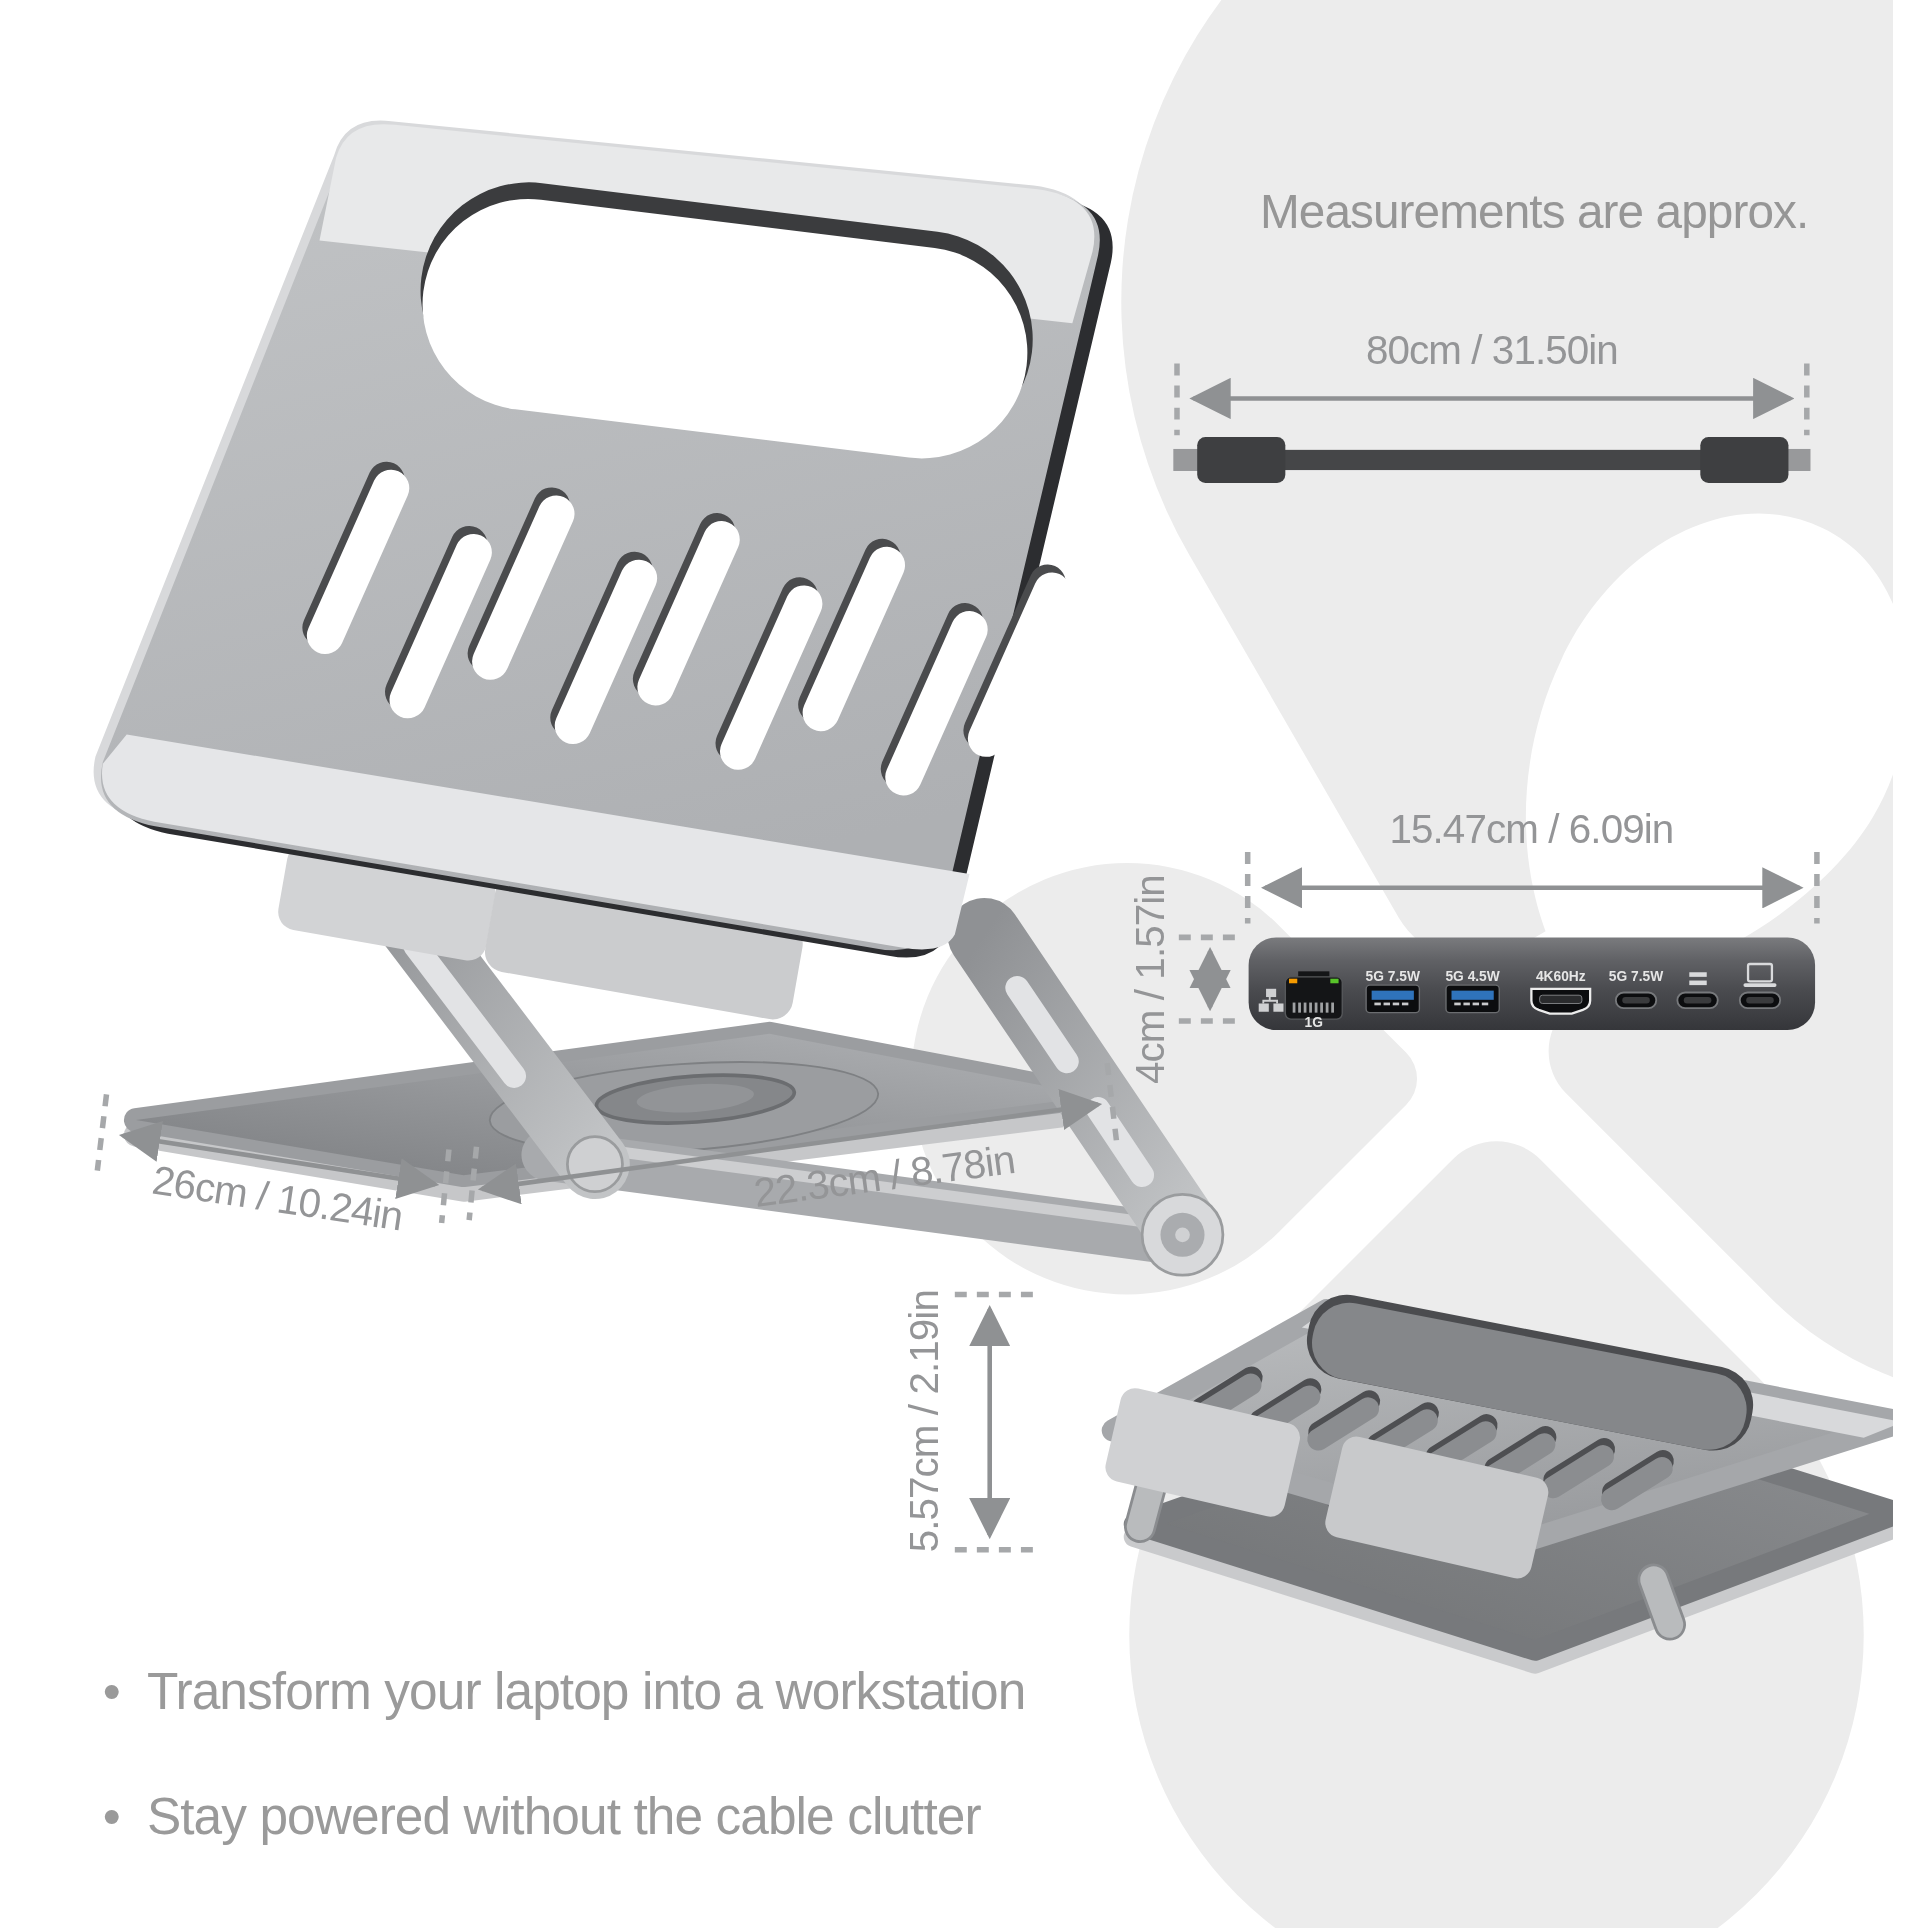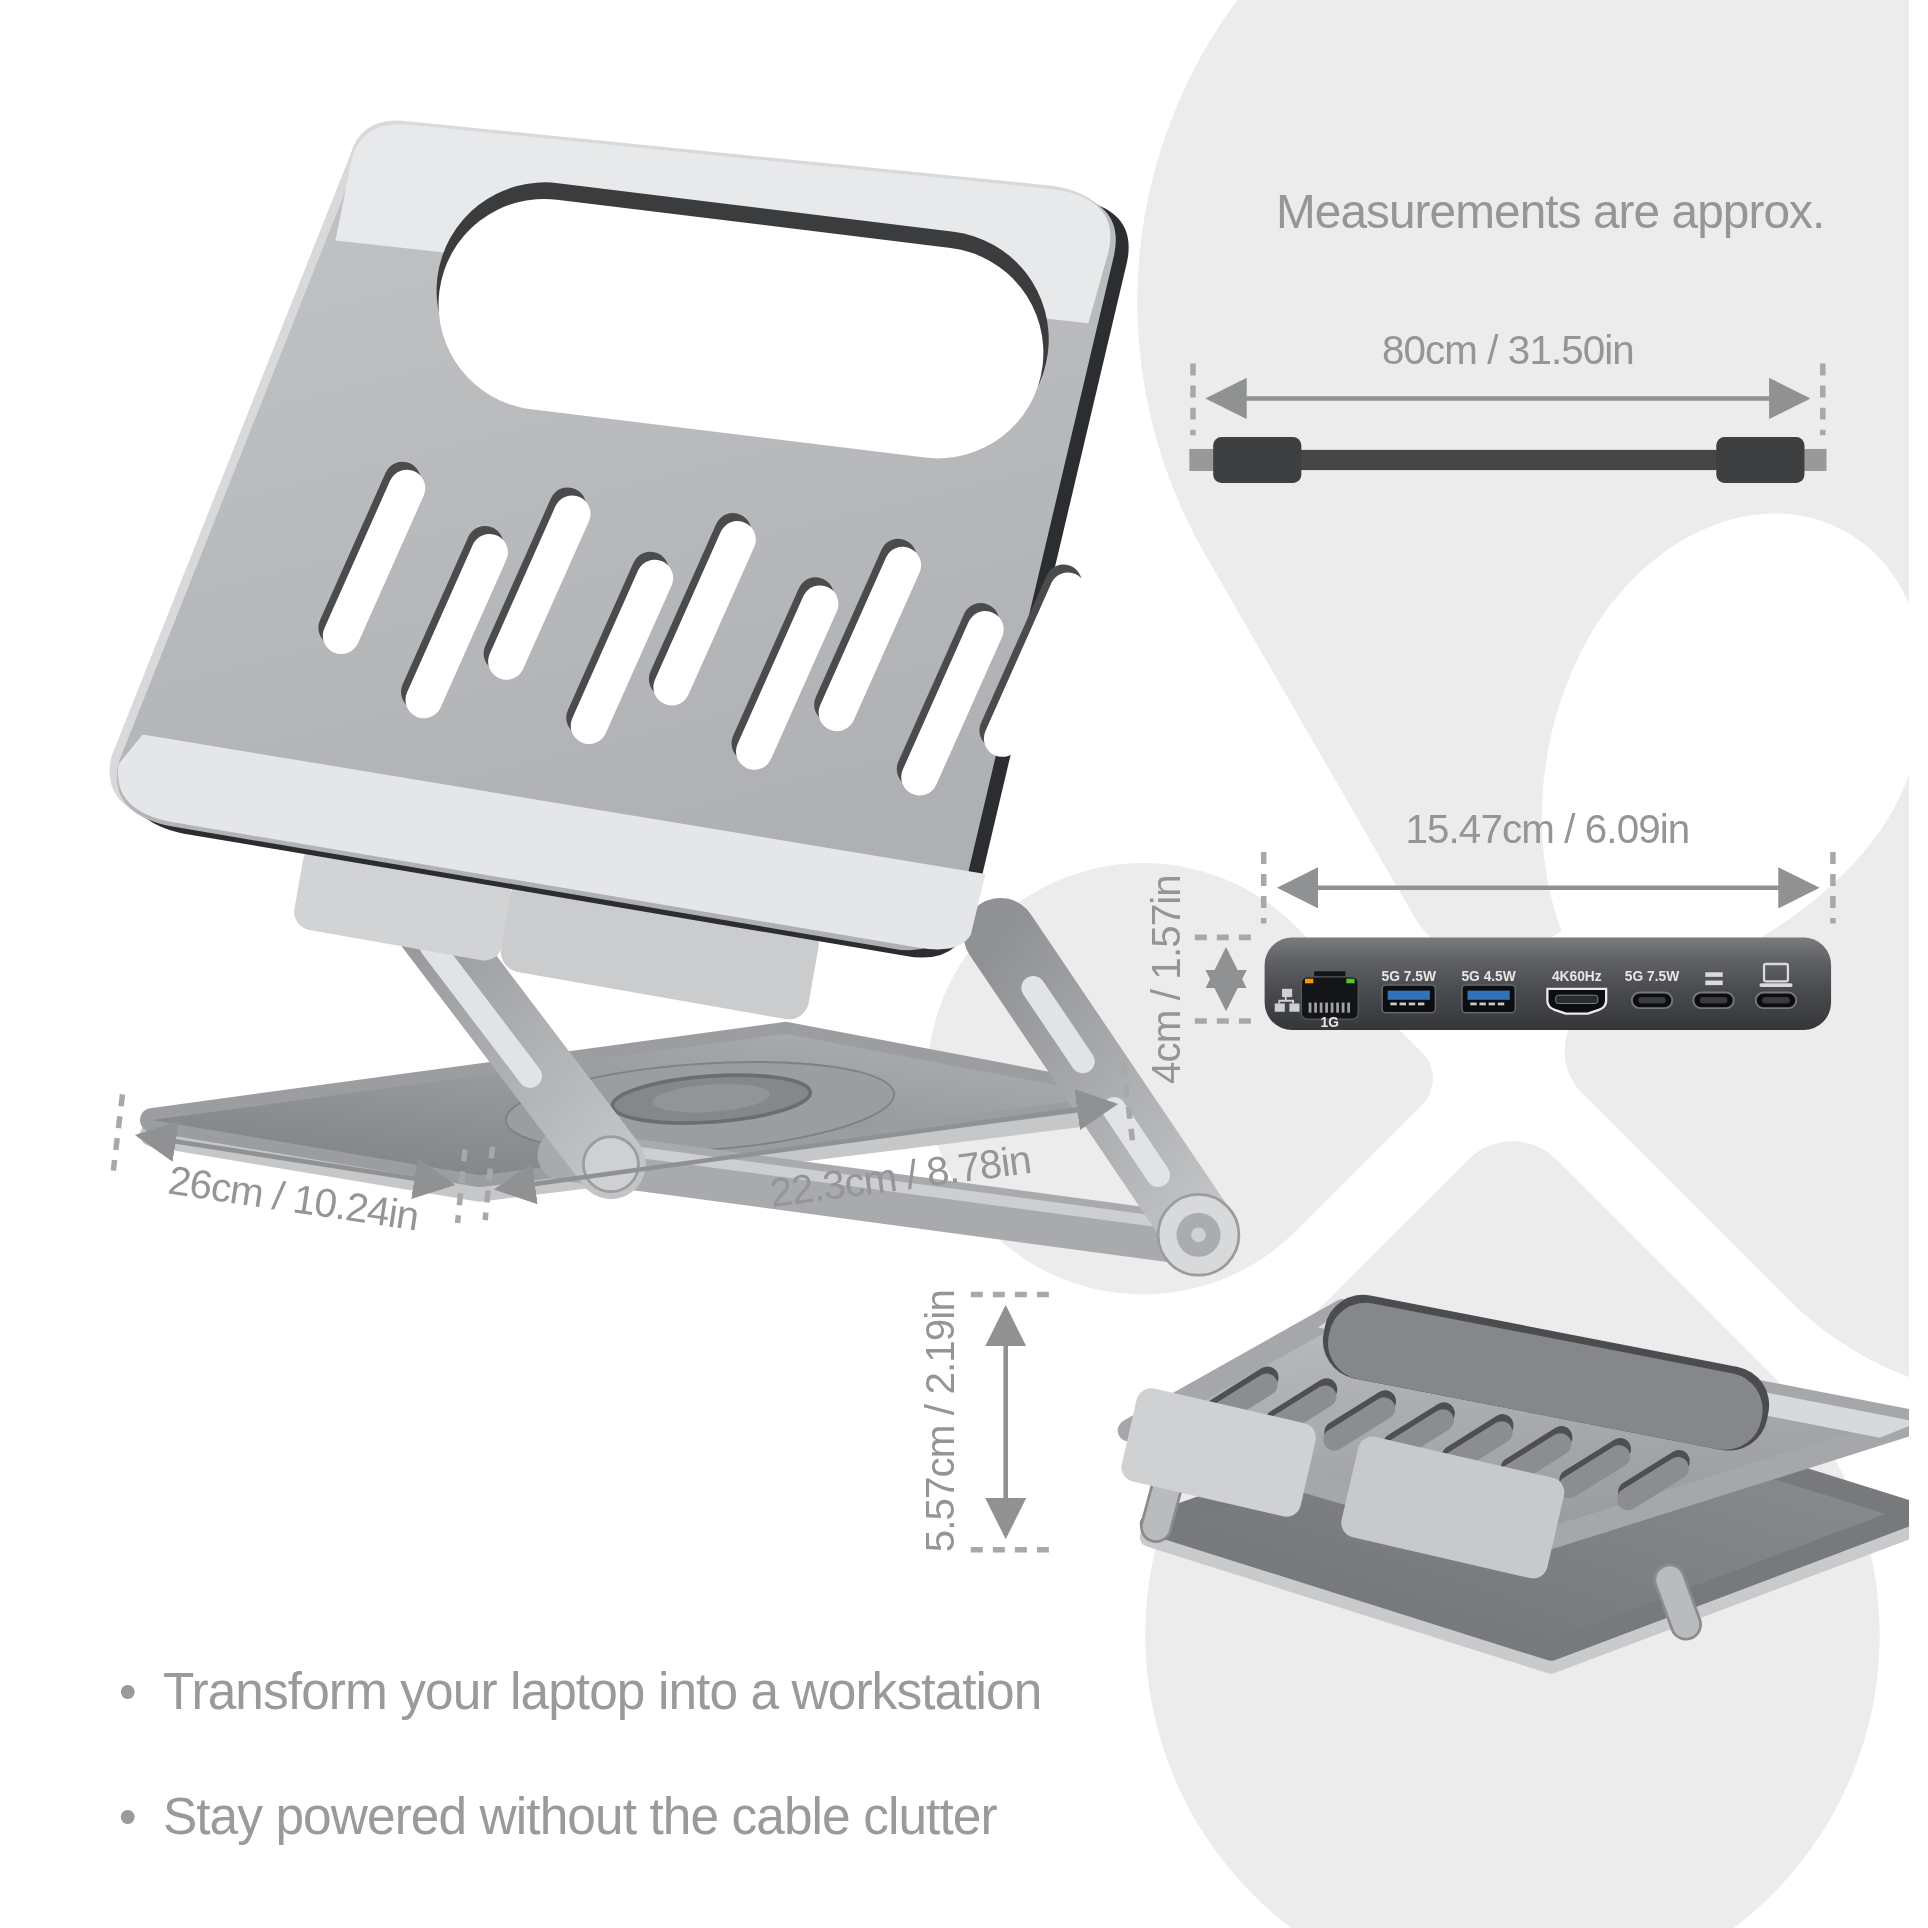--- a/index.html
+++ b/index.html
@@ -1,17 +1,17 @@
 <!DOCTYPE html>
 <html style="font-size:14.7px"><head>
 <meta charset="utf-8">
 <style>
   html,body{margin:0;padding:0;background:#fff;}
   .canvas{position:relative;width:1893px;height:1928px;background:#ffffff;overflow:hidden;
-          font-family:"Liberation Sans",sans-serif;padding-left:16px;}
+          font-family:"Liberation Sans",sans-serif;}
   svg{display:block}
   text{font-family:"Liberation Sans",sans-serif;letter-spacing:-1px;}
   .dim-label{fill:#949597;font-size:44px;}
   .title-label{fill:#969696;font-size:52px;}
   .bullet-label{fill:#9a9a9a;font-size:56px;}
   .port-label{fill:#e6e6e6;font-size:15px;letter-spacing:0;font-weight:bold;}
 </style>
 </head>
 <body>
 

